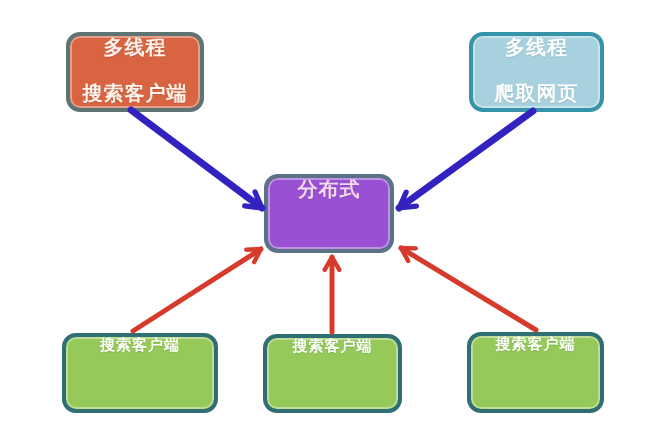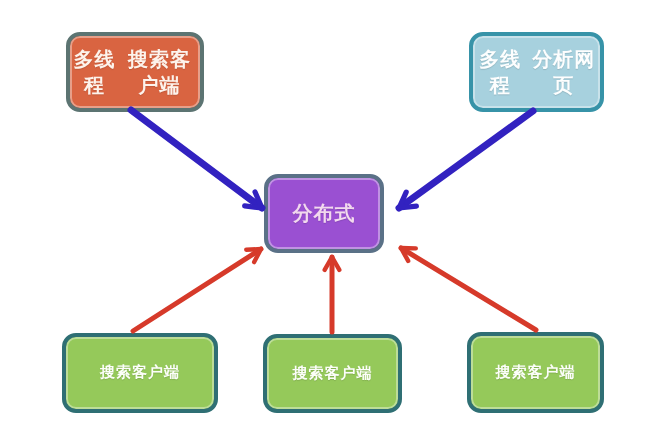--- a/index.html
+++ b/index.html
@@ -14,47 +14,49 @@
     height: 442px;
     background: #ffffff;
     overflow: hidden;
   }
   .node {
     position: absolute;
     box-sizing: border-box;
     border-radius: 14px;
     border: 4px solid #5C7472;
     display: flex;
+    flex-direction: column;
     align-items: center;
-    justify-content: center;
+    justify-content: space-between;
     text-align: center;
     font-weight: bold;
     line-height: 1.32;
     letter-spacing: 1px;
     box-shadow: inset 0 0 0 2px rgba(255,255,255,0.38);
     text-shadow: 0 1px 1px rgba(0,0,0,0.12);
+    font-family: Liberation Mono, monospace;
   }
   .node span { display: block; }
 
   .node-crawler {
     left: 66px; top: 32px; width: 138px; height: 80px;
     background: #D96441;
     border-color: #5C7472;
     color: #FDF3EC;
     font-size: 20px;
   }
   .node-analyzer {
     left: 469px; top: 32px; width: 135px; height: 80px;
     background: #A7D1DE;
     border-color: #3793A8;
     color: #FDFEFE;
     font-size: 20px;
   }
   .node-database {
-    left: 264px; top: 174px; width: 120px; height: 79px;
+    left: 264px; top: 174px; width: 130px; height: 79px;
     background: #9A50D2;
     border-color: #5A7187;
     color: #F2D9EE;
     font-size: 20px;
   }
   .node-client {
     background: #95C95A;
     border-color: #2F6F74;
     color: #FCFEF9;
     font-size: 15px;
@@ -76,21 +78,21 @@
 
 <div class="canvas">
 
   <div class="node node-crawler">
     <span>多线程</span>
     <span>搜索客户端</span>
   </div>
 
   <div class="node node-analyzer">
     <span>多线程</span>
-    <span>分析网页</span>
+    <span>爬取网页</span>
   </div>
 
   <div class="node node-database">
     <span>分布式</span>
   </div>
 
   <div class="node node-client node-client-left">
     <span>搜索客户端</span>
   </div>
 

